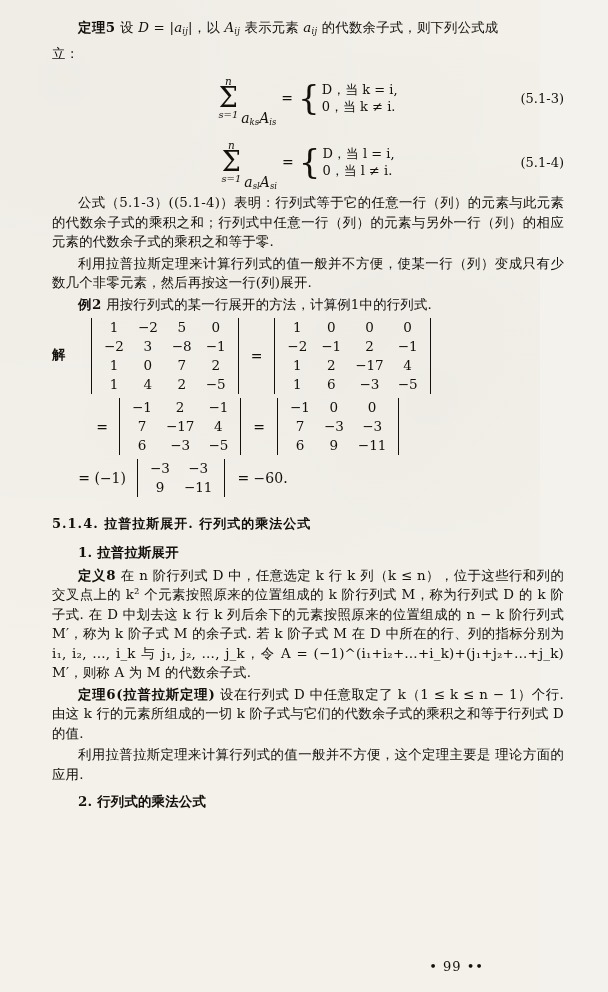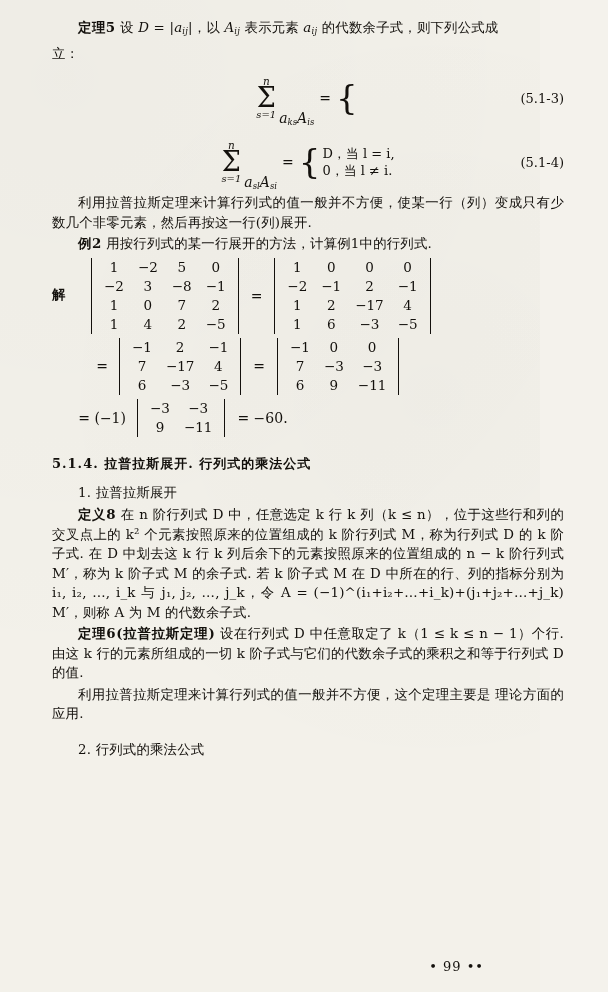--- a/index.html
+++ b/index.html
@@ -140,21 +140,21 @@
   }
   .op { font-size: 14px; margin: 0 7px; }
 
   h2.section {
     font-size: 13px;
     font-weight: bold;
     margin: 18px 0 10px 0;
     letter-spacing: 1px;
   }
   .subsec {
-    font-weight: normal;
+    font-weight: bold;
     font-size: 13.4px;
     margin: 6px 0 3px 0;
     text-indent: 26px;
   }
   .footer {
     position: absolute;
     bottom: 18px;
     right: 56px;
     font-size: 13px;
     letter-spacing: 1px;
@@ -181,20 +181,24 @@
         <span class="sum-top">n</span>
         <span class="sum-sym">Σ</span>
         <span class="sum-bot">s=1</span>
       </span>
       <span class="term">
         <span class="it">a<sub>ks</sub></span><span class="it">A<sub>is</sub></span>
       </span>
       <span class="eqsign">=</span>
       <span class="cases">
         <span class="brace">{</span>
+        <span class="cases-lines">
+          <span>D，当 k = i,</span>
+          <span>0，当 k ≠ i.</span>
+        </span>
       </span>
       <span class="eqno">(5.1-3)</span>
     </div>
 
     <div class="formula-row">
       <span class="sum">
         <span class="sum-top">n</span>
         <span class="sum-sym">Σ</span>
         <span class="sum-bot">s=1</span>
       </span>
@@ -205,20 +209,21 @@
       <span class="cases">
         <span class="brace">{</span>
         <span class="cases-lines">
           <span>D，当 l = i,</span>
           <span>0，当 l ≠ i.</span>
         </span>
       </span>
       <span class="eqno">(5.1-4)</span>
     </div>
 
+    <p class="indent">公式（5.1-3）((5.1-4)）表明：行列式等于它的任意一行（列）的元素与此元素的代数余子式的乘积之和；行列式中任意一行（列）的元素与另外一行（列）的相应元素的代数余子式的乘积之和等于零.</p>
     <p class="indent">利用拉普拉斯定理来计算行列式的值一般并不方便，使某一行（列）变成只有少数几个非零元素，然后再按这一行(列)展开.</p>
 
     <p style="text-indent:26px; margin-top:2px;">
       <span class="theorem-label">例2</span>
       <span>用按行列式的某一行展开的方法，计算例1中的行列式.</span>
     </p>
 
     <div class="example-block">
 
       <div class="det-line">
@@ -373,18 +378,18 @@
       <span>在 n 阶行列式 D 中，任意选定 k 行 k 列（k ≤ n），位于这些行和列的交叉点上的 k² 个元素按照原来的位置组成的 k 阶行列式 M，称为行列式 D 的 k 阶子式. 在 D 中划去这 k 行 k 列后余下的元素按照原来的位置组成的 n − k 阶行列式 M′，称为 k 阶子式 M 的余子式. 若 k 阶子式 M 在 D 中所在的行、列的指标分别为 i₁, i₂, …, i_k 与 j₁, j₂, …, j_k，令 A = (−1)^(i₁+i₂+…+i_k)+(j₁+j₂+…+j_k) M′，则称 A 为 M 的代数余子式.</span>
     </p>
 
     <p style="text-indent:26px;">
       <span class="theorem-label">定理6(拉普拉斯定理)</span>
       <span>设在行列式 D 中任意取定了 k（1 ≤ k ≤ n − 1）个行. 由这 k 行的元素所组成的一切 k 阶子式与它们的代数余子式的乘积之和等于行列式 D 的值.</span>
     </p>
 
     <p class="indent">利用拉普拉斯定理来计算行列式的值一般并不方便，这个定理主要是 理论方面的应用.</p>
 
-    <p class="subsec" style="margin-top:16px;">2. 行列式的乘法公式</p>
+    <p class="subsec" style="margin-top:8px;">2. 行列式的乘法公式</p>
 
   </div>
 
   <div class="footer">• 99 ••</div>
 </div>
 
 </body></html>

